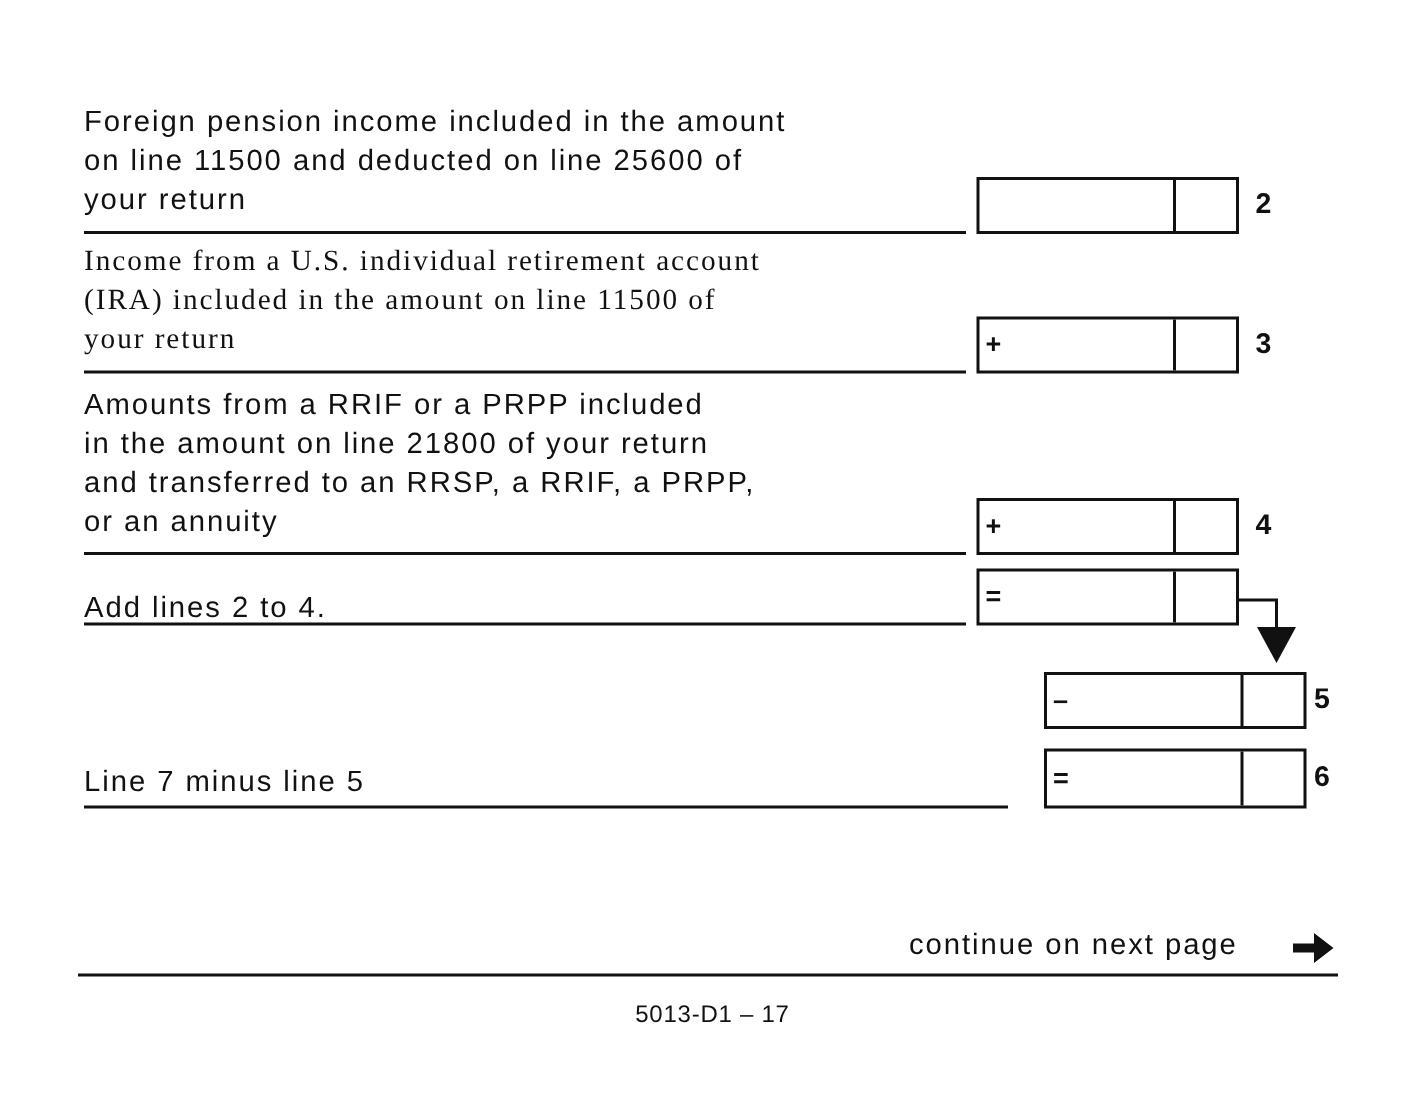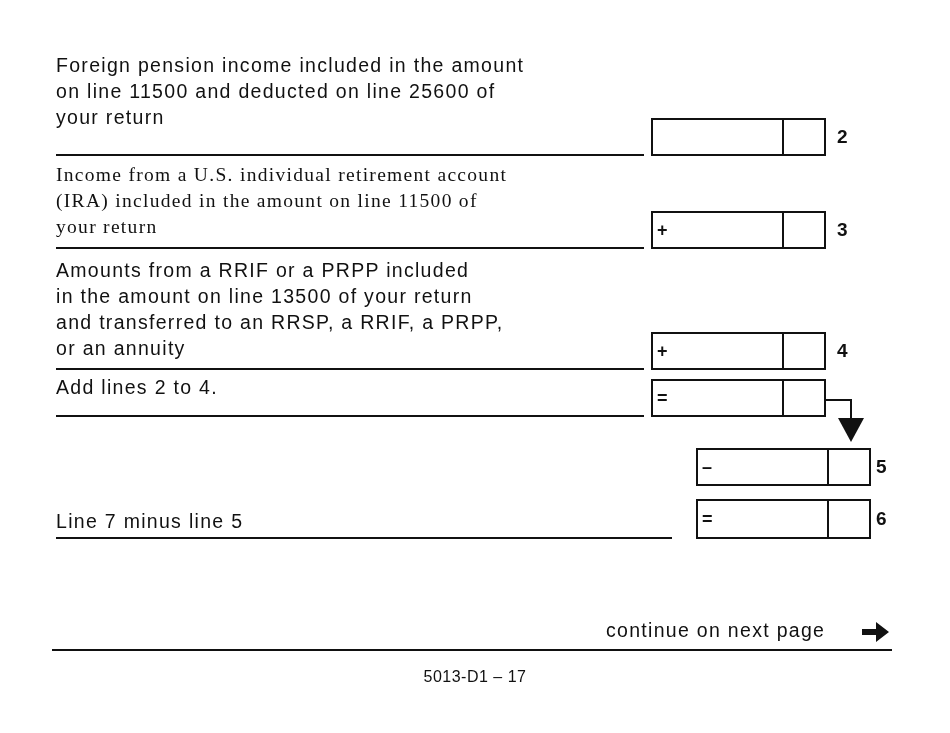--- a/index.html
+++ b/index.html
@@ -12,51 +12,51 @@
   .box .sep { position: absolute; top: 0; bottom: 0; width: 2px; background: #111; }
   .box .op { position: absolute; left: 4px; top: 50%; transform: translateY(-50%);
              font-size: 18px; font-weight: bold; }
   .lineno { position: absolute; font-size: 19px; font-weight: bold; }
   .footer-text { position: absolute; font-size: 19.5px; letter-spacing: 1.3px; }
   .pageno { position: absolute; left: 0; width: 950px; text-align: center; top: 668px; font-size: 16px; letter-spacing: 0.5px; }
 </style>
 </head>
 <body>
 
-<div class="label" style="top:52px;">Foreign pension income included in the amount
+<div class="label" style="top:68px;">Foreign pension income included in the amount
 on line 11500 and deducted on line 25600 of
 your return</div>
 <div class="rule" style="left:56px; top:154px; width:588px;"></div>
 <div class="box" style="left:651px; top:118px; width:175px; height:38px;">
   <div class="sep" style="left:129px;"></div>
 </div>
 <div class="lineno" style="left:837px; top:126px;">2</div>
 
 <div class="label" style="top:162px;font-family:Liberation Serif, serif;">Income from a U.S. individual retirement account
 (IRA) included in the amount on line 11500 of
 your return</div>
 <div class="rule" style="left:56px; top:247px; width:588px;"></div>
 <div class="box" style="left:651px; top:211px; width:175px; height:38px;">
   <span class="op">+</span>
   <div class="sep" style="left:129px;"></div>
 </div>
 <div class="lineno" style="left:837px; top:219px;">3</div>
 
 <div class="label" style="top:257px;">Amounts from a RRIF or a PRPP included
-in the amount on line 13500 of your return
+in the amount on line 21800 of your return
 and transferred to an RRSP, a RRIF, a PRPP,
 or an annuity</div>
 <div class="rule" style="left:56px; top:368px; width:588px;"></div>
 <div class="box" style="left:651px; top:332px; width:175px; height:38px;">
   <span class="op">+</span>
   <div class="sep" style="left:129px;"></div>
 </div>
 <div class="lineno" style="left:837px; top:340px;">4</div>
 
-<div class="label" style="top:374px;">Add lines 2 to 4.</div>
+<div class="label" style="top:392px;">Add lines 2 to 4.</div>
 <div class="rule" style="left:56px; top:415px; width:588px;"></div>
 <div class="box" style="left:651px; top:379px; width:175px; height:38px;">
   <span class="op">=</span>
   <div class="sep" style="left:129px;"></div>
 </div>
 <svg style="position:absolute; left:824px; top:394px;" width="50" height="50">
   <polyline points="1,6 27,6 27,24" fill="none" stroke="#111" stroke-width="2"></polyline>
   <polygon points="14,24 40,24 27,48" fill="#111"></polygon>
 </svg>
 

